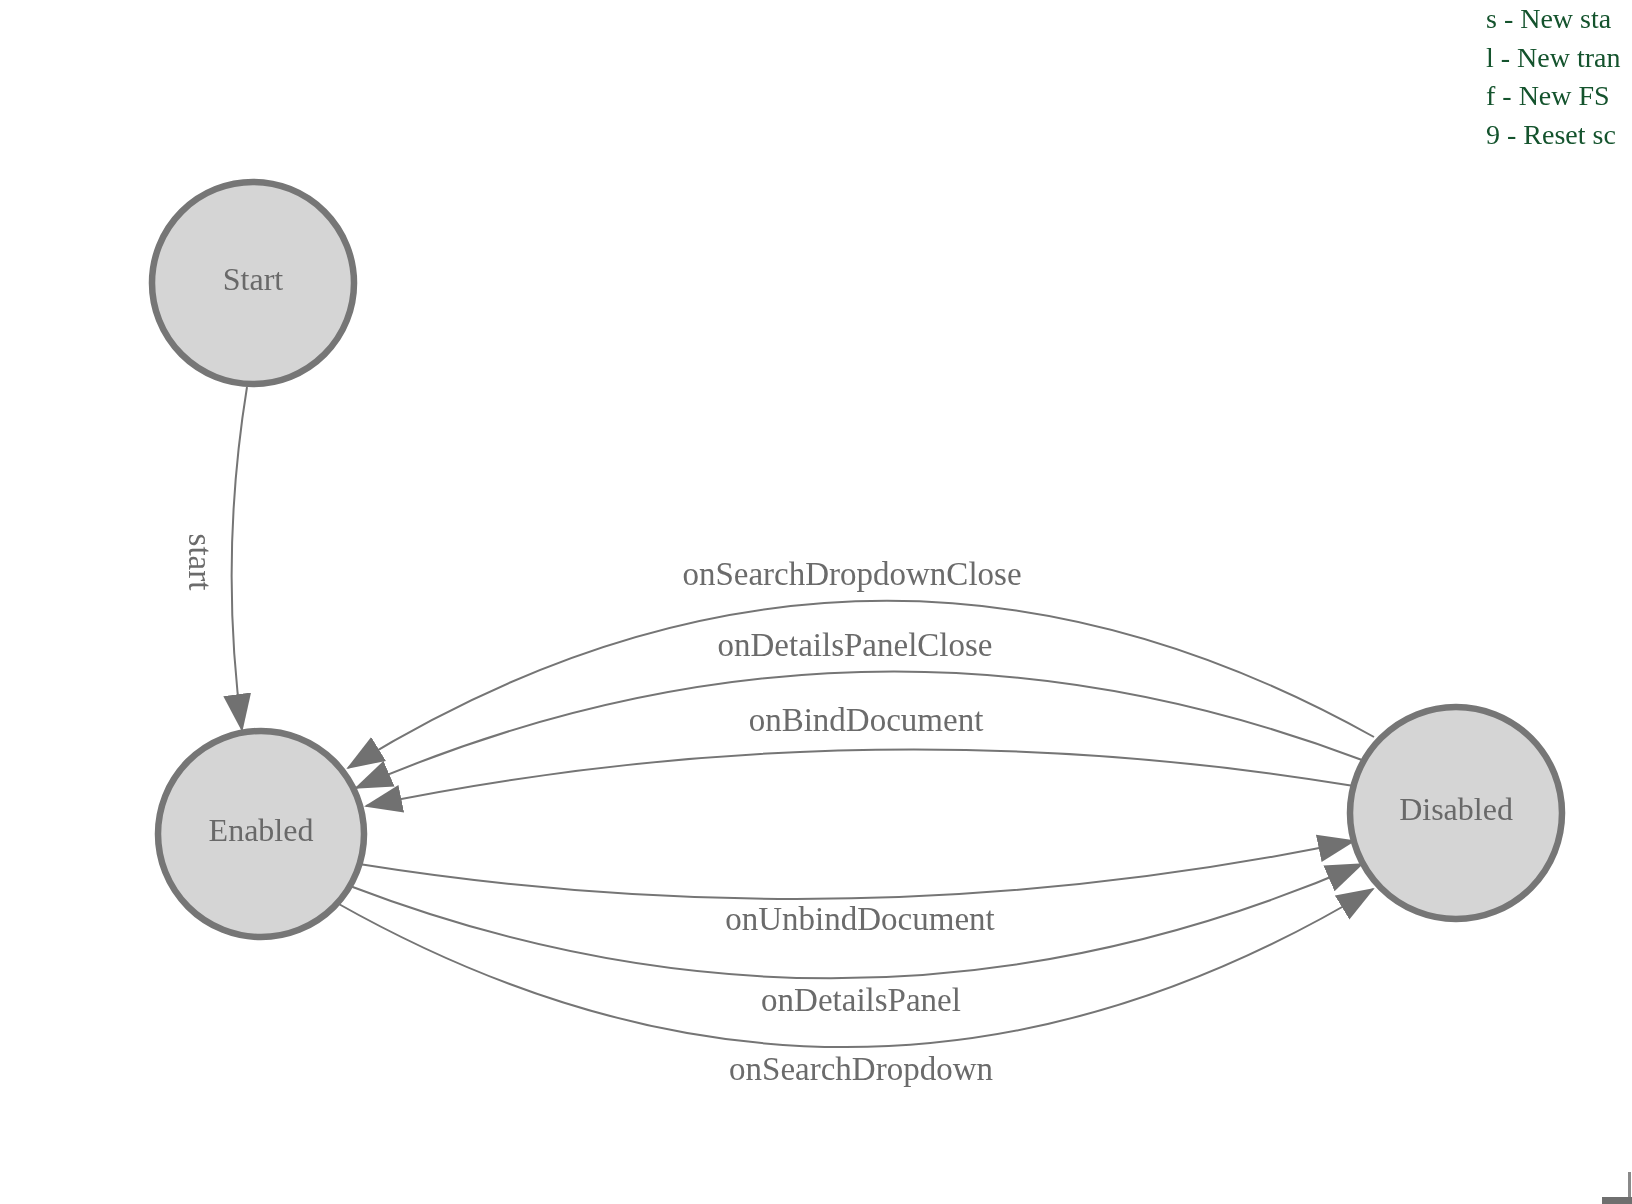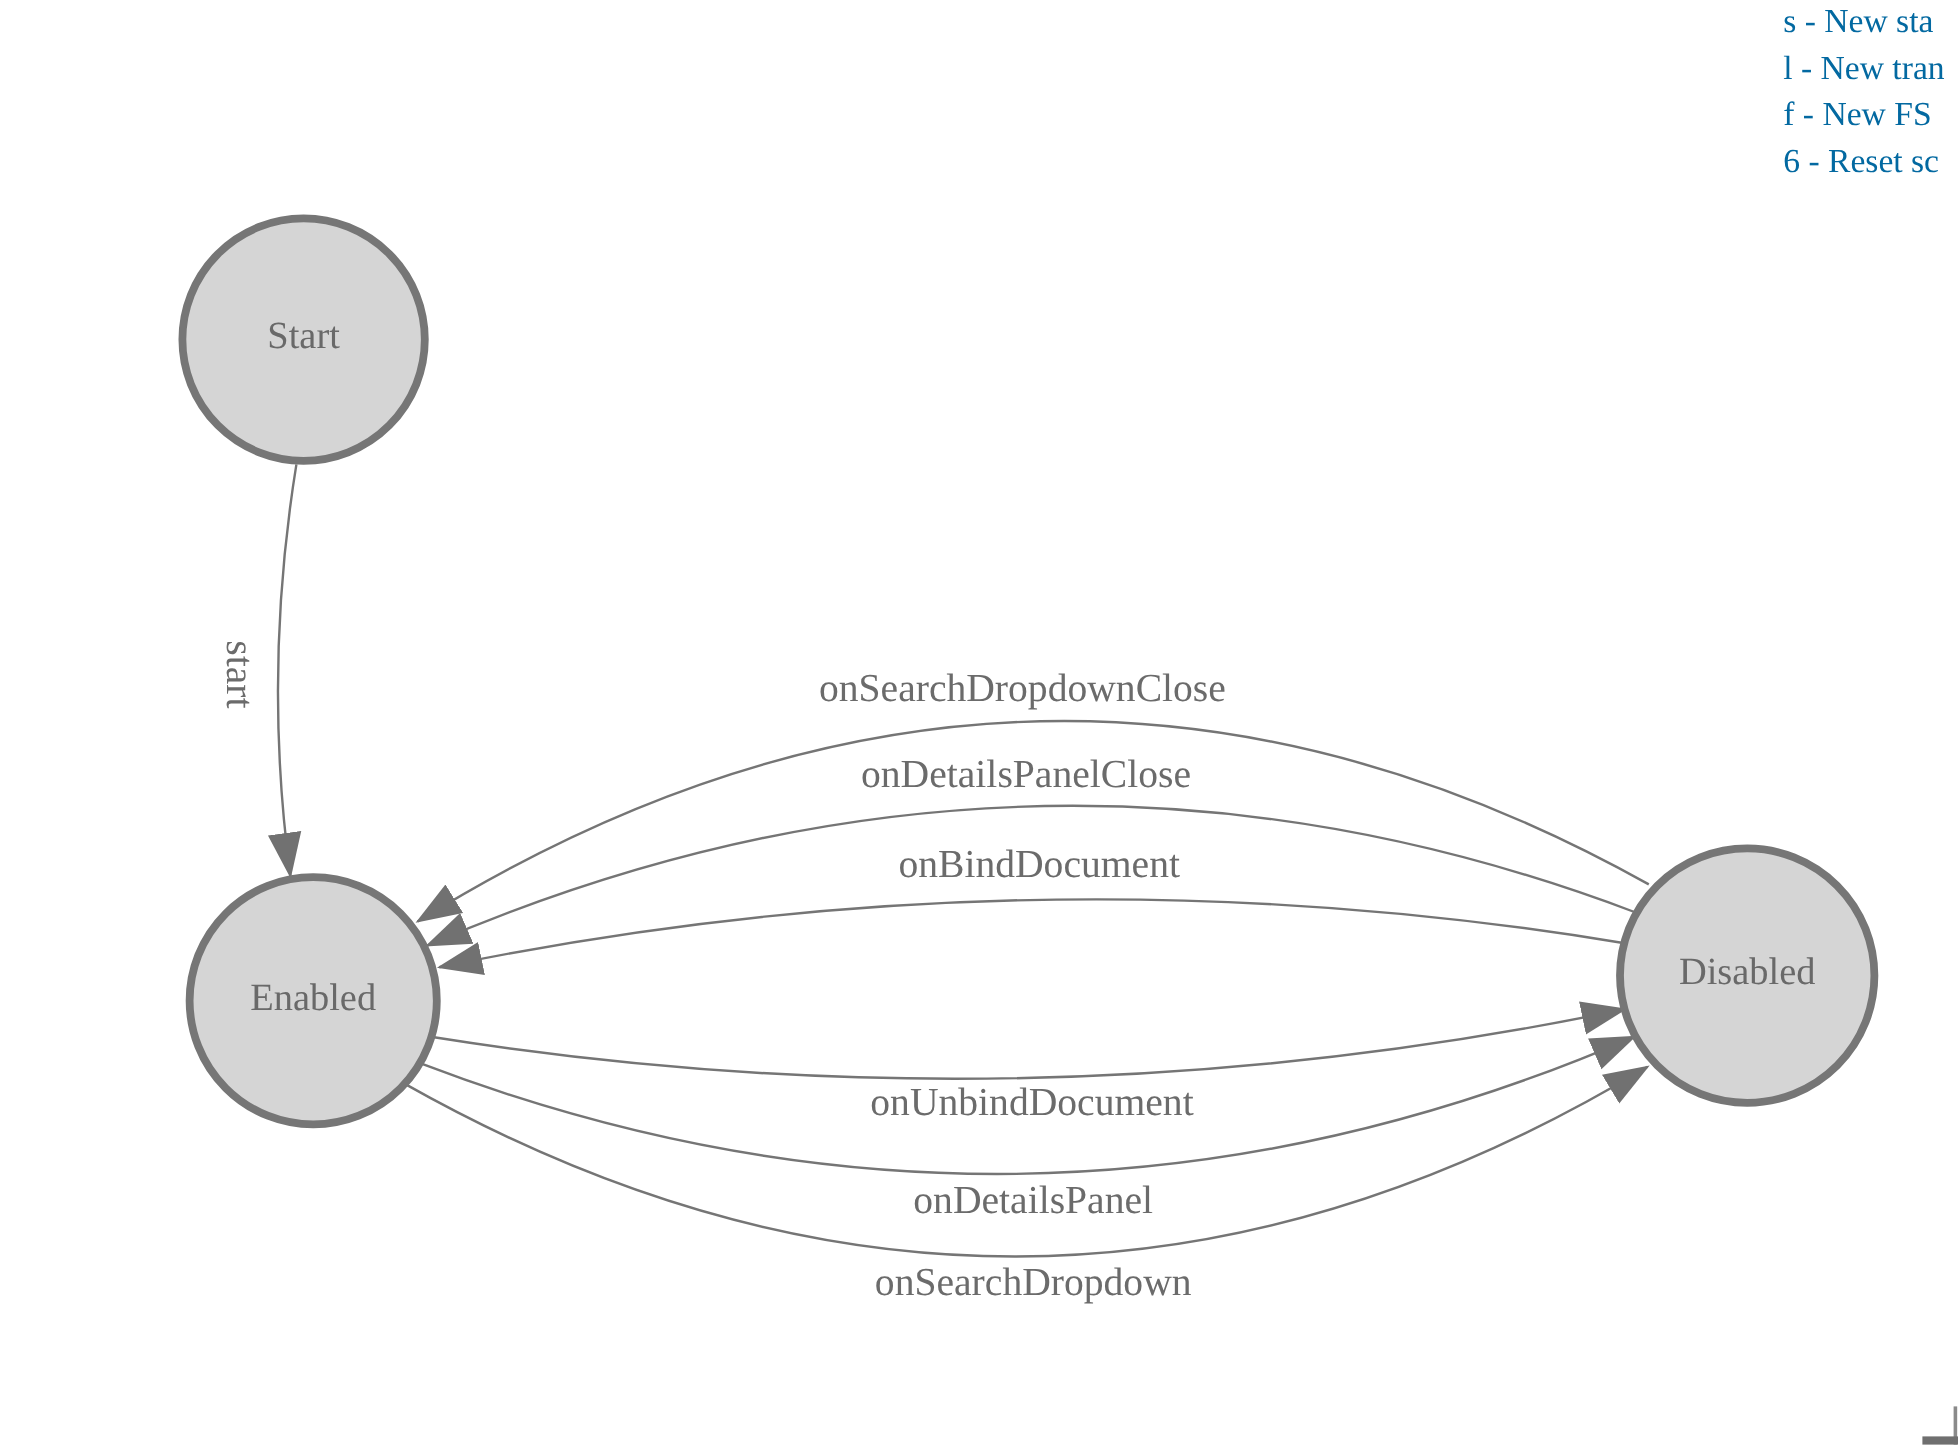--- a/index.html
+++ b/index.html
@@ -43,21 +43,21 @@
     fill: #6b6b6b;
     font-size: 33px;
     font-family: "Liberation Serif", "DejaVu Serif", serif;
     text-anchor: middle;
     dominant-baseline: middle;
   }
   #shortcut-legend {
     position: absolute;
     left: 1486px;
     top: 0px;
-    color: #0369a1;
+    color: #14532d;
     font-size: 28px;
     line-height: 38.5px;
     white-space: nowrap;
   }
   .legend-line { white-space: nowrap; }
   #corner-shape-v {
     position: absolute;
     left: 1628px;
     top: 1172px;
     width: 3px;
@@ -107,19 +107,19 @@
         <text x="261" y="834" class="node-label">Enabled</text>
         <circle cx="1456" cy="813" r="106" class="node-circle"></circle>
         <text x="1456" y="813" class="node-label">Disabled</text>
       </g>
   </svg>
 
   <div id="shortcut-legend">
     <div class="legend-line">s - New sta</div>
     <div class="legend-line">l - New tran</div>
     <div class="legend-line">f - New FS</div>
-    <div class="legend-line">6 - Reset sc</div>
+    <div class="legend-line">9 - Reset sc</div>
   </div>
 
   <div id="corner-shape-v"></div>
   <div id="corner-shape-h"></div>
 
 </div>
 
 </body></html>

